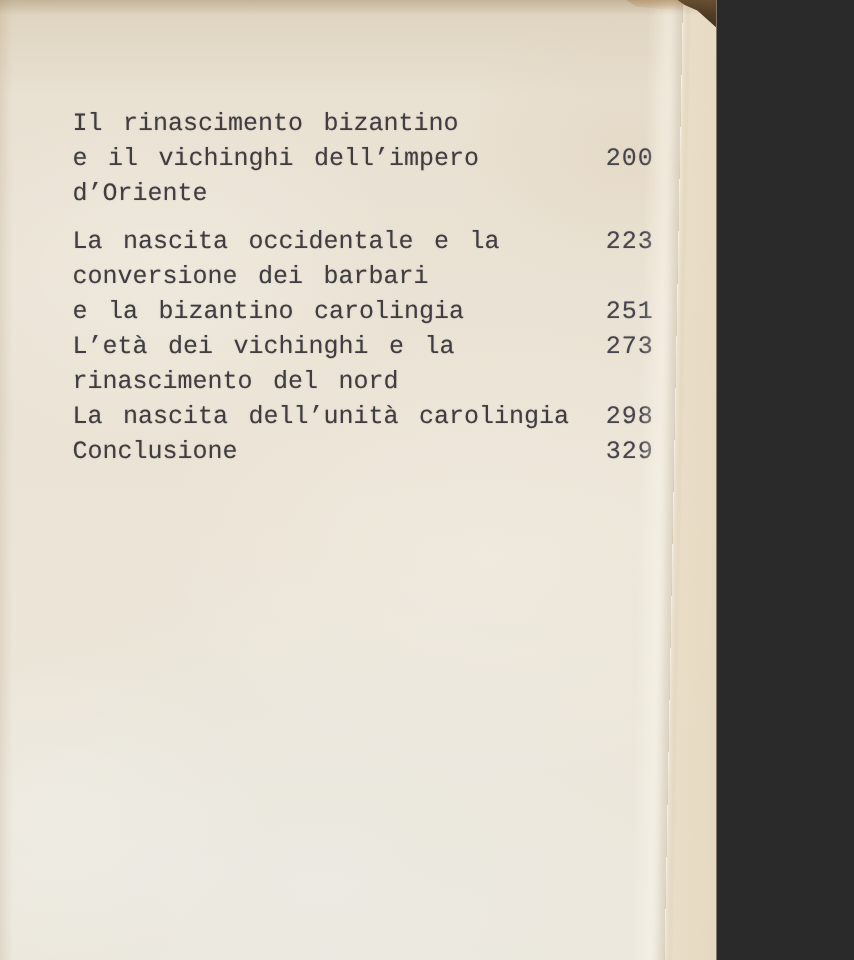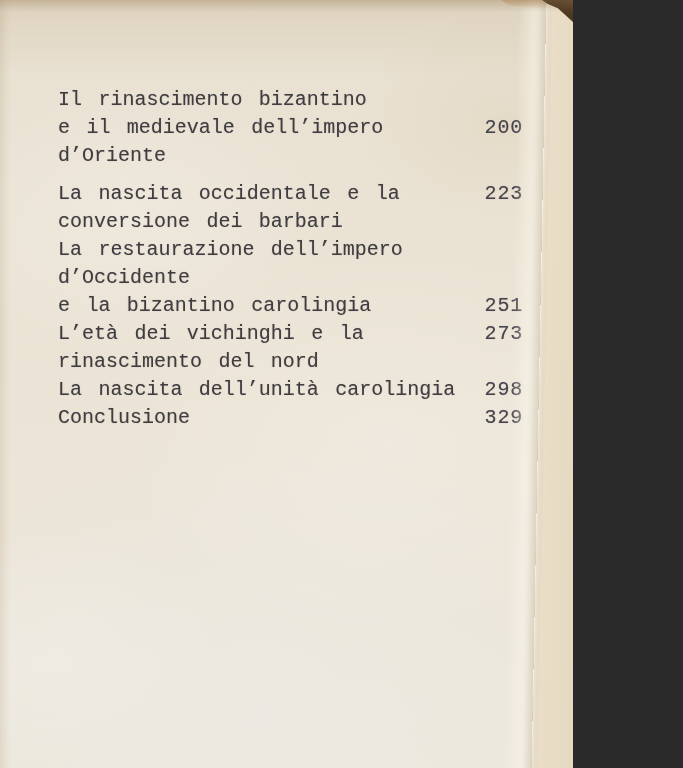--- a/index.html
+++ b/index.html
@@ -85,39 +85,36 @@
 <div class="photo">
   <div class="texture"></div>
 
   <div class="content">
 
     <div class="toc-entry">
       <div class="toc-line">
         <span class="toc-title">Il rinascimento bizantino</span>
       </div>
       <div class="toc-line">
-        <span class="toc-title">e il medievale dell’impero d’Oriente</span>
+        <span class="toc-title">e il vichinghi dell’impero d’Oriente</span>
         <span class="toc-page">200</span>
       </div>
     </div>
 
 
     <div class="entries">
 
       <div class="toc-entry">
         <div class="toc-line">
           <span class="toc-title">La nascita occidentale e la conversione dei barbari</span>
           <span class="toc-page">223</span>
         </div>
       </div>
 
       <div class="toc-entry">
-        <div class="toc-line">
-          <span class="toc-title">La restaurazione dell’impero d’Occidente</span>
-        </div>
         <div class="toc-line">
           <span class="toc-title">e la bizantino carolingia</span>
           <span class="toc-page">251</span>
         </div>
       </div>
 
       <div class="toc-entry">
         <div class="toc-line">
           <span class="toc-title">L’età dei vichinghi e la rinascimento del nord</span>
           <span class="toc-page">273</span>

